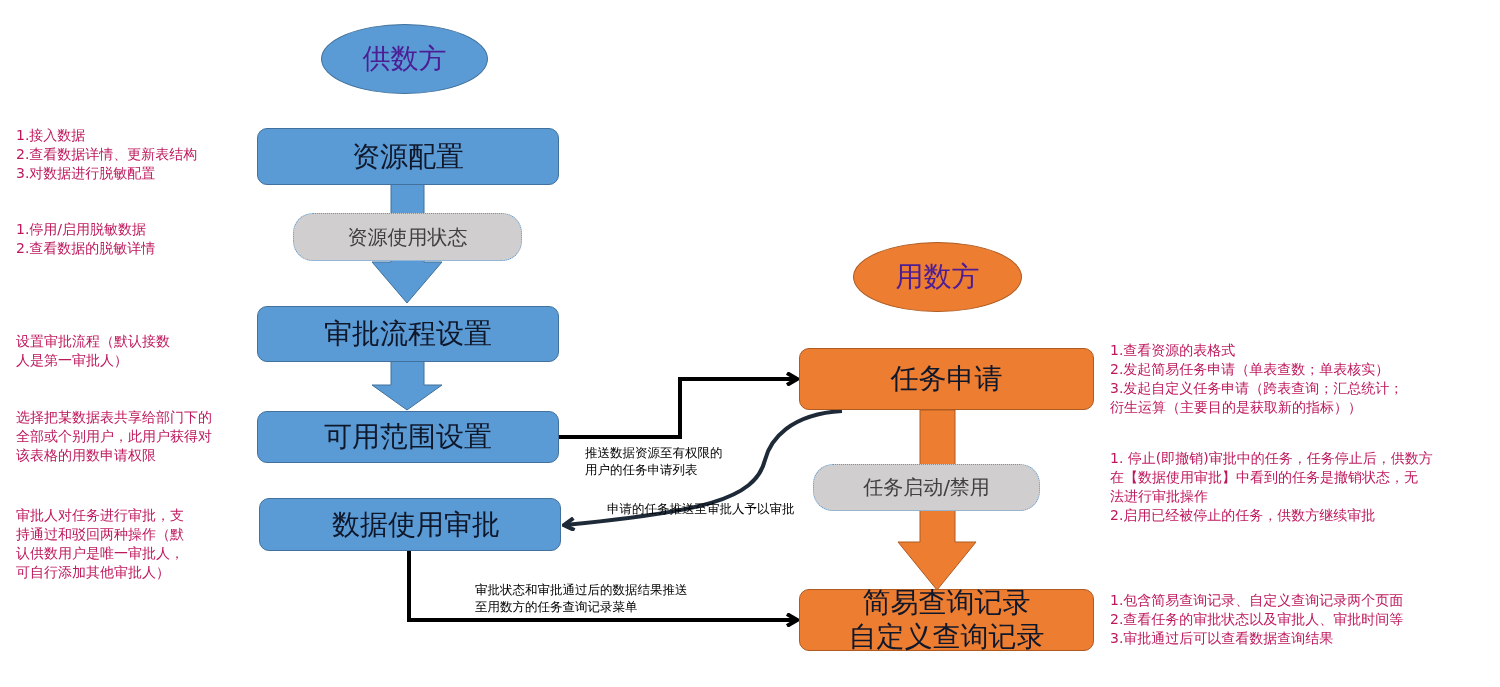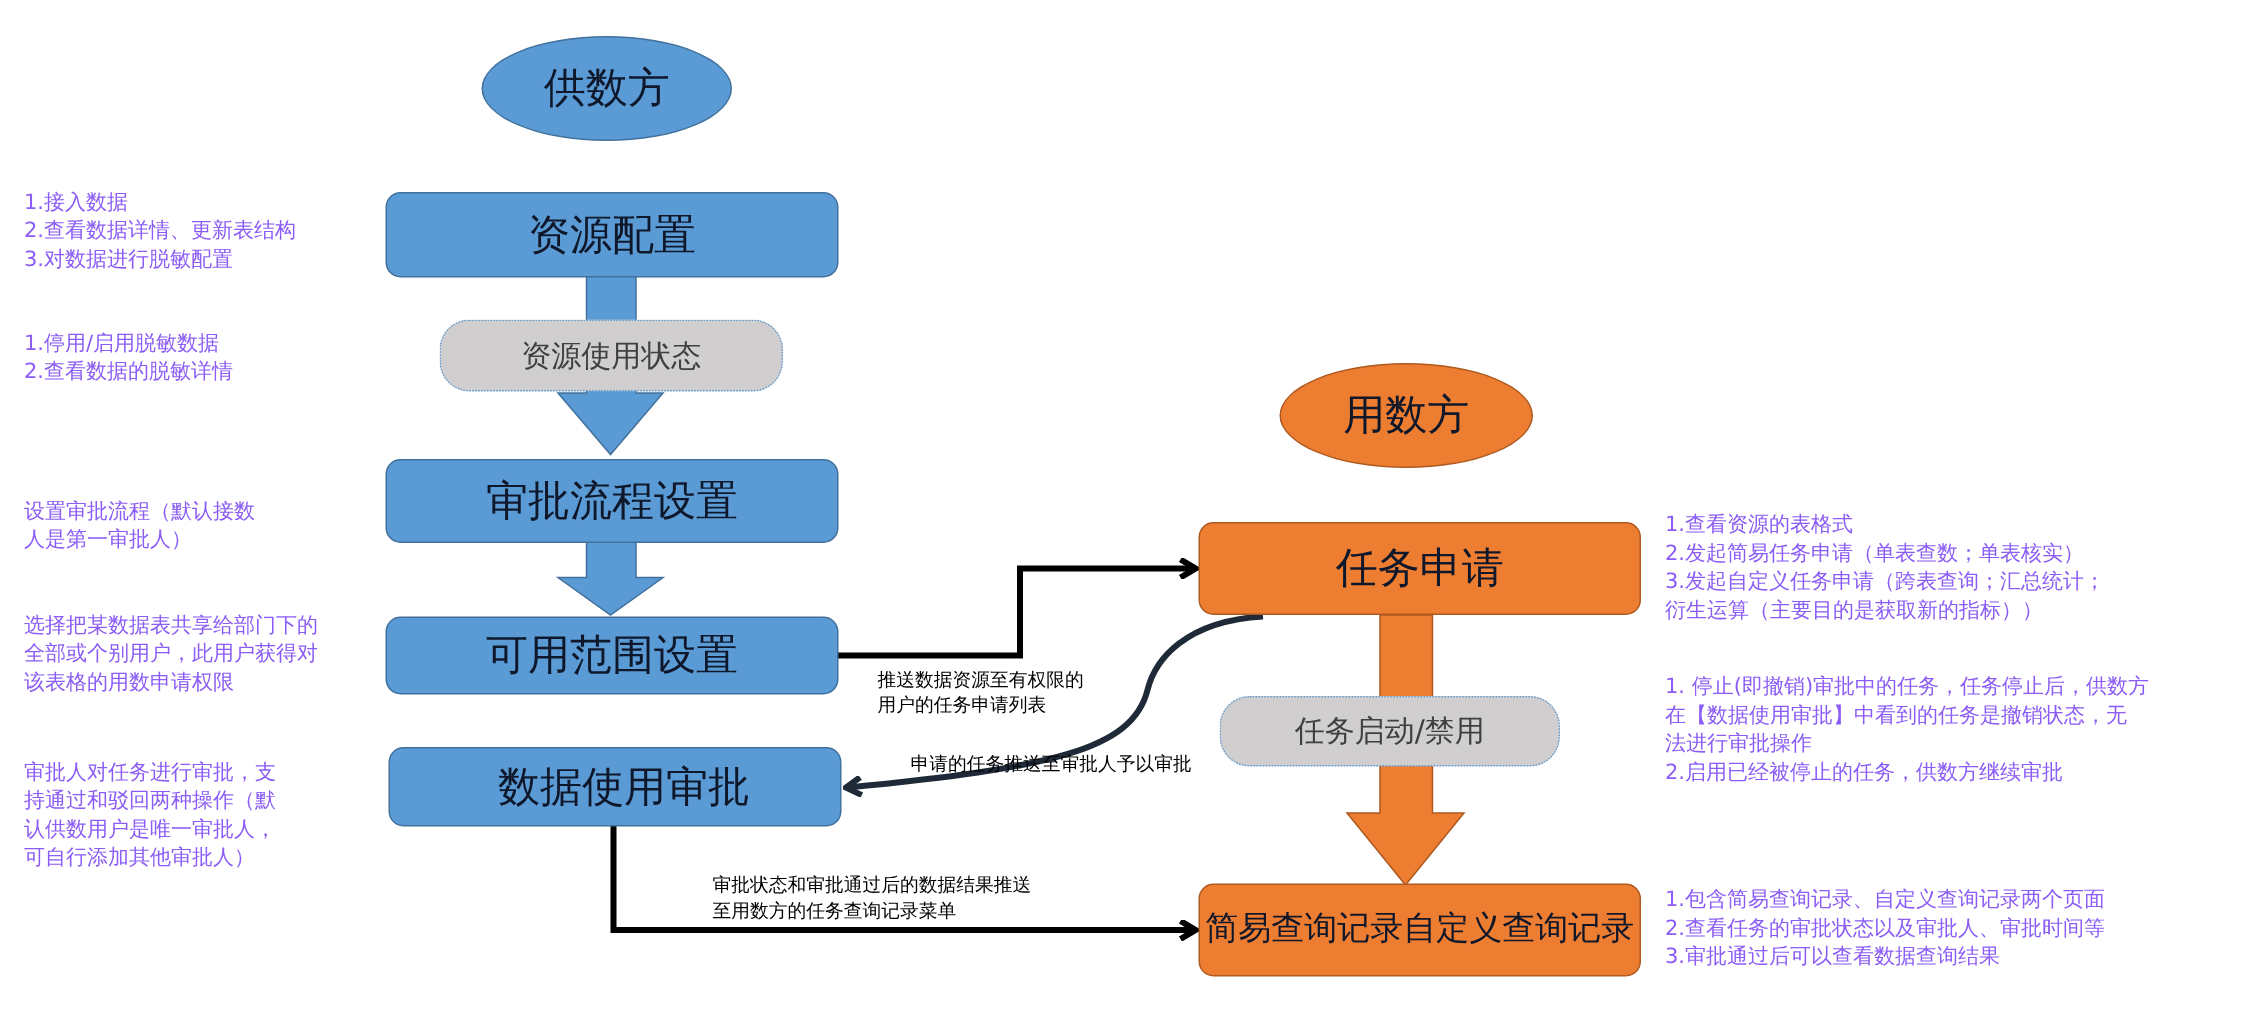--- a/index.html
+++ b/index.html
@@ -1,31 +1,31 @@
 <!DOCTYPE html>
 <html><head>
   <meta charset="utf-8">
   <style>
     html, body { margin: 0; padding: 0; background: #ffffff; }
     body { width: 1500px; height: 687px; position: relative; overflow: hidden;
            font-family: "DejaVu Sans", "Liberation Sans", sans-serif; }
     #canvas { position: absolute; left: 0; top: 0; width: 1500px; height: 687px; }
-    .oval { position: absolute; border-radius: 50%; color: #0f172a; display: flex;
+    .oval { position: absolute; border-radius: 50%; color: #4c1d95; display: flex;
             align-items: center; justify-content: center; font-size: 28px; box-sizing: border-box; }
     .oval.blue { background: #5b9bd5; border: 1.5px solid #41719c; }
     .oval.orange { background: #ed7d31; border: 1.5px solid #ae5a21; }
     .box { position: absolute; border-radius: 10px; color: #0f172a; display: flex; align-items: center;
            justify-content: center; text-align: center; box-sizing: border-box; line-height: 1.2; }
     .box.blue { background: #5b9bd5; border: 1.5px solid #41719c; font-size: 28px; }
     .box.orange { background: #ed7d31; border: 1.5px solid #ae5a21; font-size: 28px; }
-    .box.orange.two { font-size: 22px; flex-direction: row; }
+    .box.orange.two { font-size: 28px; flex-direction: column; }
     .state { position: absolute; background: #d0cece; border: 1.5px dotted #5b9bd5; border-radius: 20px;
              color: #404040; display: flex; align-items: center; justify-content: center; font-size: 20px;
              box-sizing: border-box; }
-    .note { position: absolute; font-size: 14px; line-height: 19px; color: #8b5cf6; white-space: pre-line; }
+    .note { position: absolute; font-size: 14px; line-height: 19px; color: #be185d; white-space: pre-line; }
     .edge-label { position: absolute; font-size: 12.5px; line-height: 17px; color: #000; white-space: pre-line; }
   </style>
 </head>
 <body>
 
 <svg id="canvas" width="1500" height="687" viewBox="0 0 1500 687">
   <defs>
     <marker id="arrowOpen" markerWidth="14" markerHeight="14" refX="11" refY="7" orient="auto" markerUnits="userSpaceOnUse">
       <path d="M2,1 L12,7 L2,13" fill="none" stroke="#000" stroke-width="4"></path>
     </marker>

